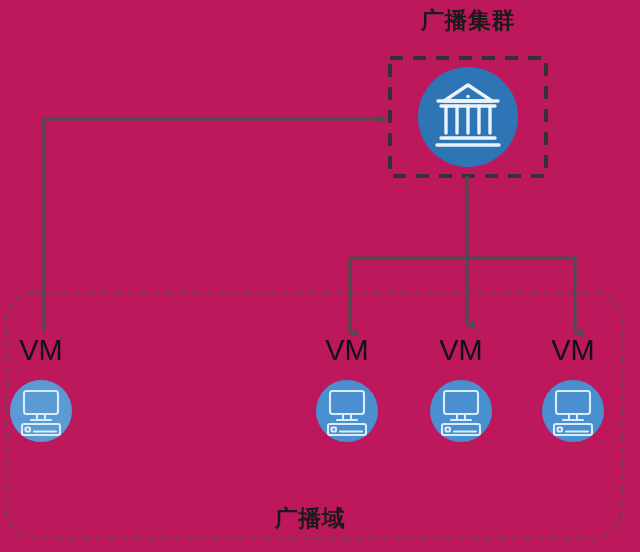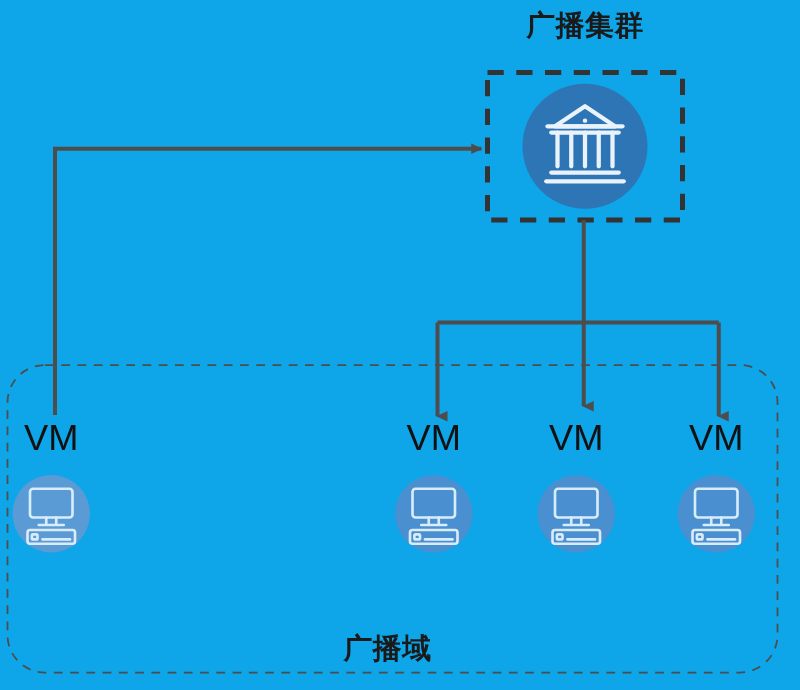--- a/index.html
+++ b/index.html
@@ -10,21 +10,21 @@
   body {
     width: 640px;
     height: 552px;
     overflow: hidden;
     font-family: "Liberation Sans", "DejaVu Sans", sans-serif;
   }
   #diagram-root {
     position: relative;
     width: 640px;
     height: 552px;
-    background: #0ea5e9;
+    background: #be185d;
   }
   svg.diagram-canvas {
     position: absolute;
     top: 0;
     left: 0;
     width: 640px;
     height: 552px;
     display: block;
   }
   .label-text {

